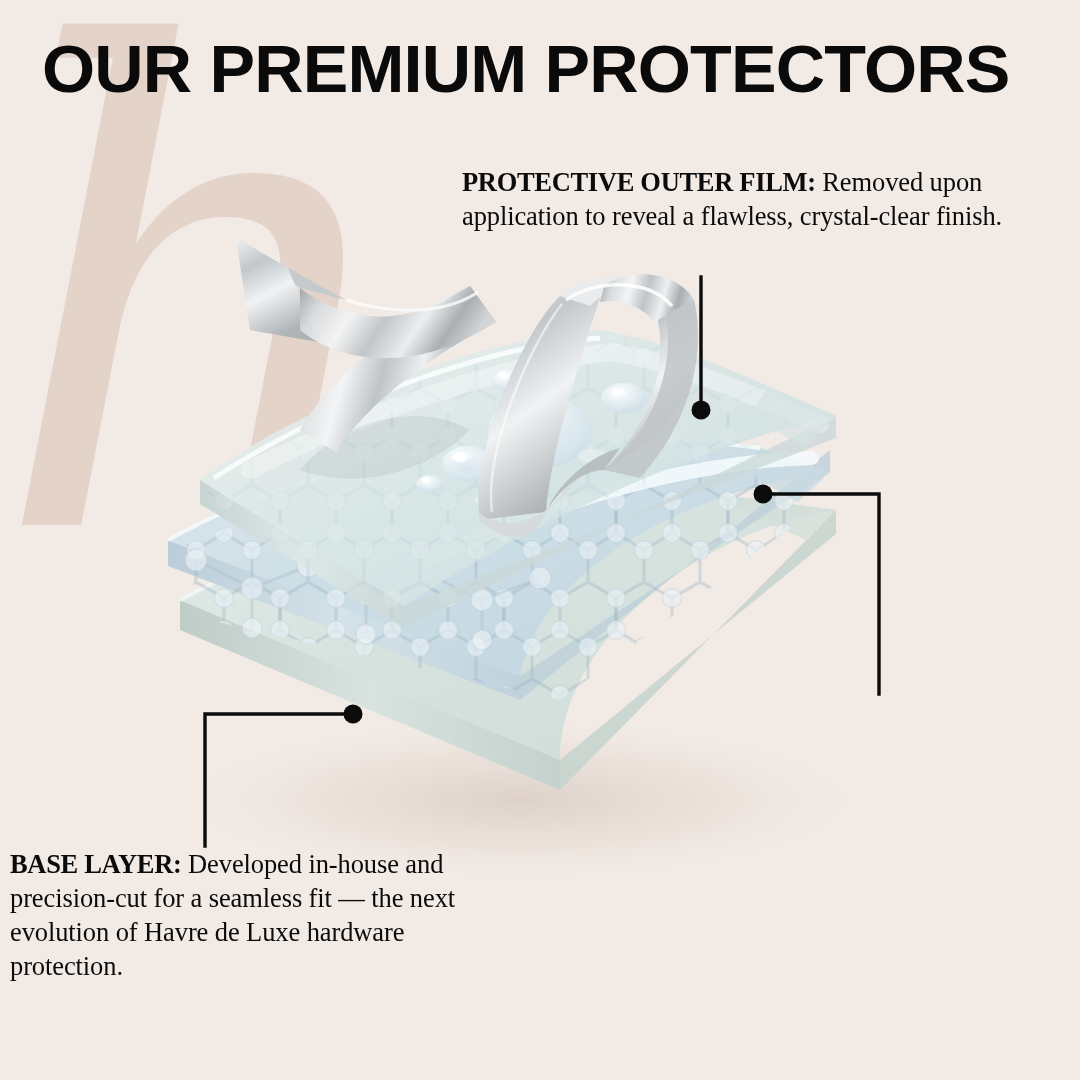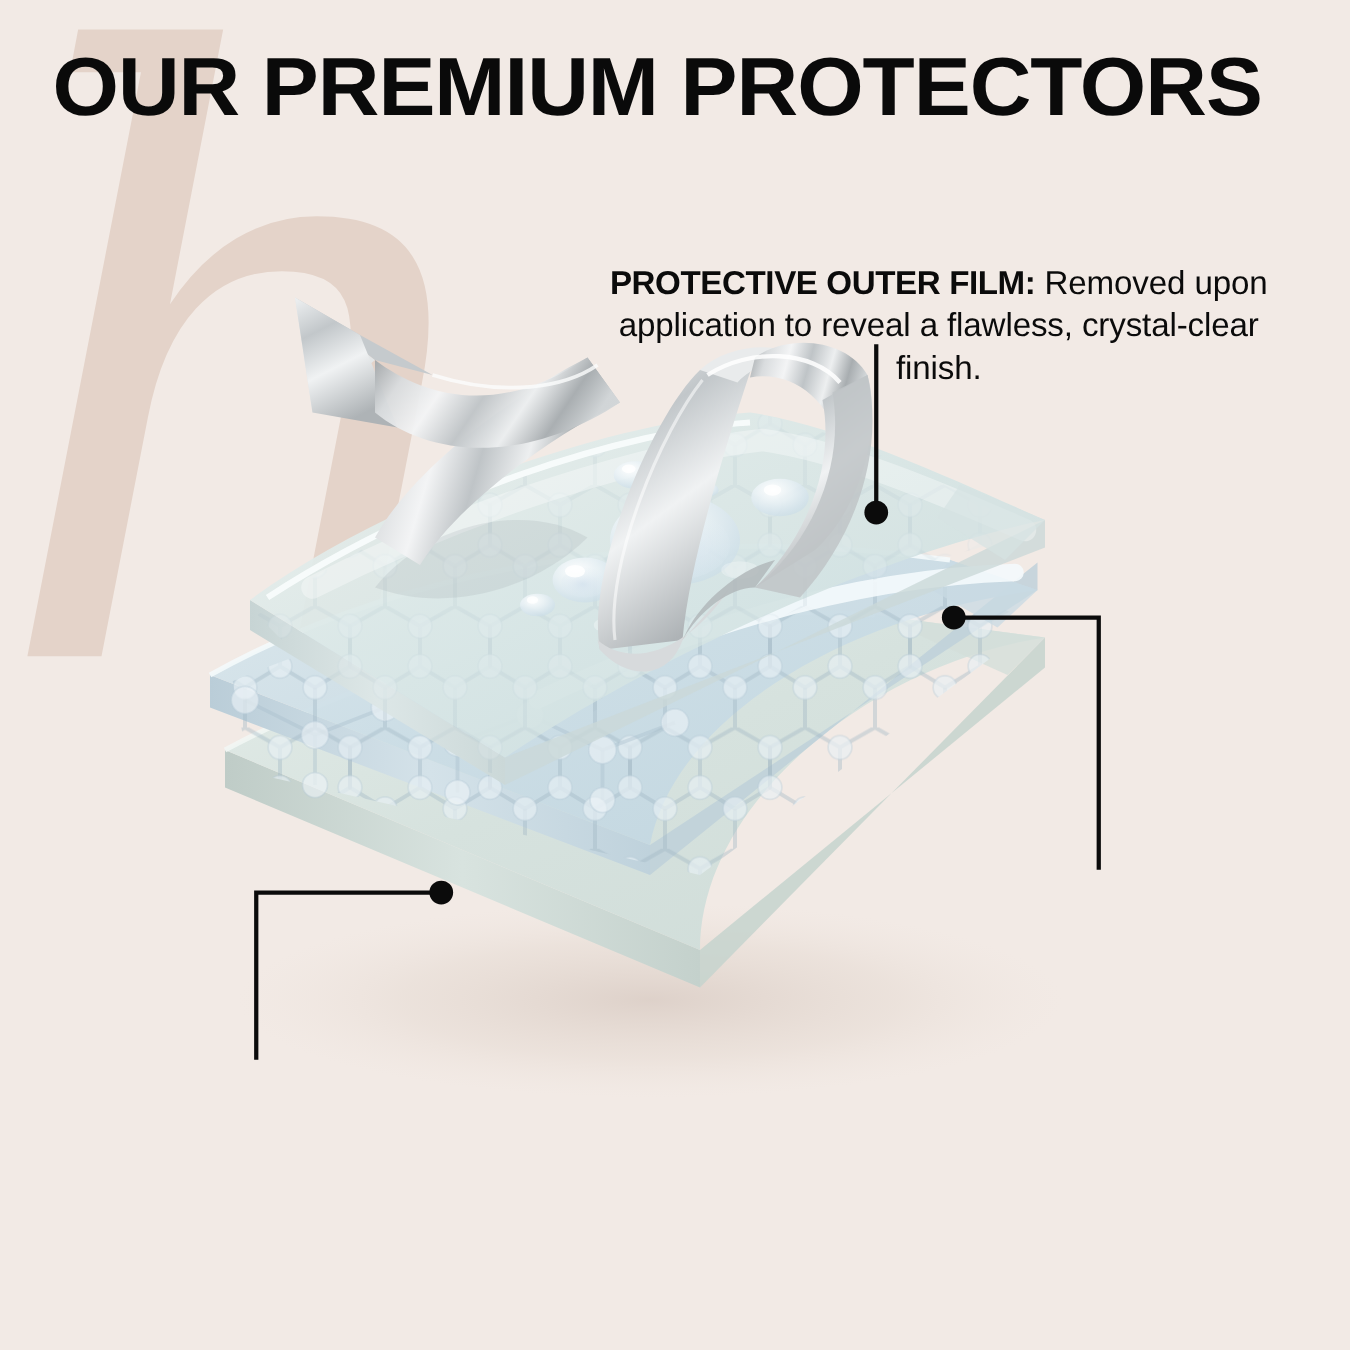--- a/index.html
+++ b/index.html
@@ -82,27 +82,25 @@
     height: 1080px;
     z-index: 7;
     pointer-events: none;
   }
 
   
   .callout {
     position: absolute;
     z-index: 8;
     color: #0B0B0B;
-    text-align: center;
-    font-family: Liberation Sans, sans-serif;
+    font-family: Liberation Serif, serif;
     font-weight: 400;
     font-size: 26.5px;
     line-height: 1.28;
     letter-spacing: -0.004em;
-    margin-top: 44px;
   }
   .callout .lead {
     font-weight: 700;
     letter-spacing: -0.012em;
   }
 
   #callout-film {
     left: 462px;
     top: 166px;
     width: 578px;
@@ -381,14 +379,18 @@
       <circle cx="353" cy="714" r="9.5"></circle>
     </g>
   </svg>
 
   <div class="callout" id="callout-film">
     <span class="lead">PROTECTIVE OUTER FILM:</span>
     <span> Removed upon application to reveal a flawless, crystal-clear finish.</span>
   </div>
 
 
+  <div class="callout" id="callout-base">
+    <span class="lead">BASE LAYER:</span>
+    <span> Developed in-house and precision-cut for a seamless fit — the next evolution of Havre de Luxe hardware protection.</span>
+  </div>
 
 </div>
 
 </body></html>

